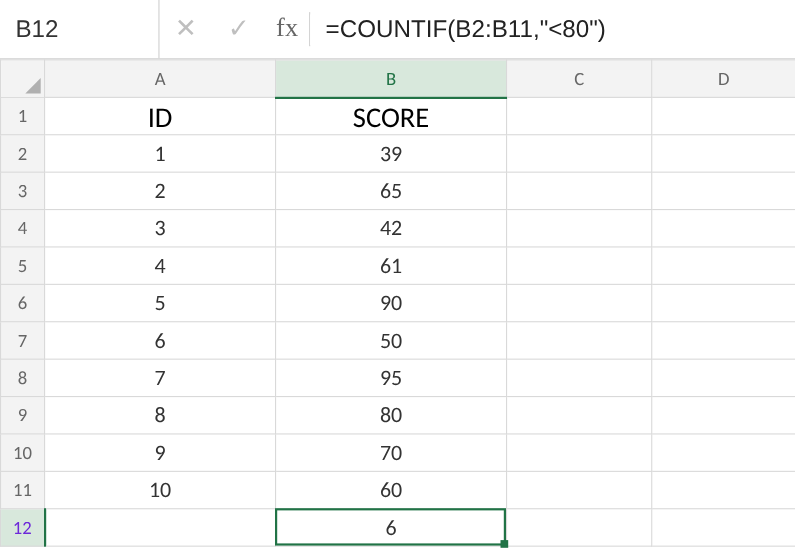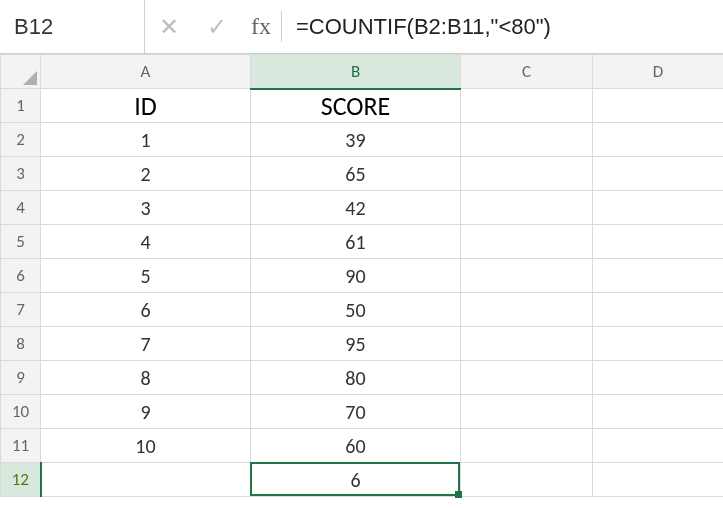--- a/index.html
+++ b/index.html
@@ -128,21 +128,21 @@
   .col-d { width: 131px; }
 
   .colhdr.active {
     background: #d8e8dc;
     border-bottom: 2px solid #217346;
     color: #217346;
   }
   .rowhdr.active {
     background: #d8e8dc;
     border-right: 2px solid #217346;
-    color: #4d7c0f;
+    color: #6d28d9;
   }
   .data-hdr { color: #000; font-size: 26px; }
 
   .selected-cell {
     position: absolute;
     border: 2px solid #217346;
     pointer-events: none;
     background: transparent;
   }
   .fill-handle {

